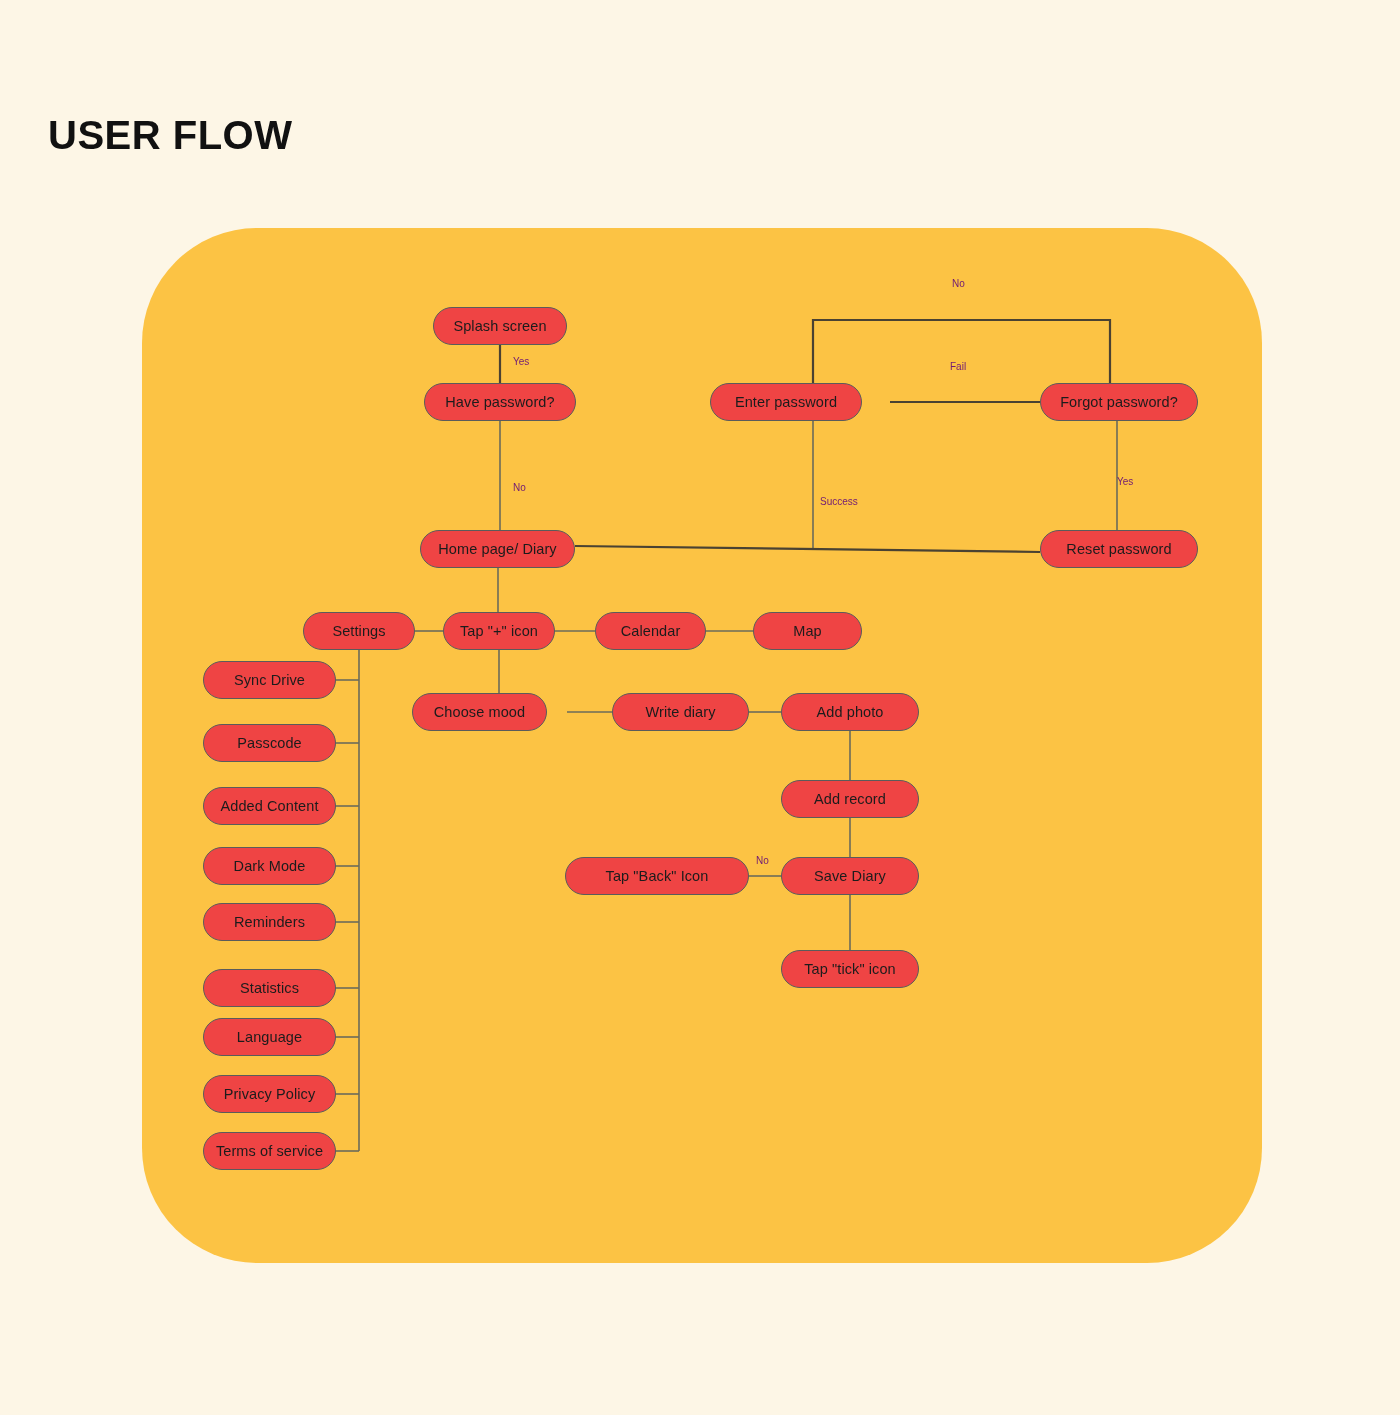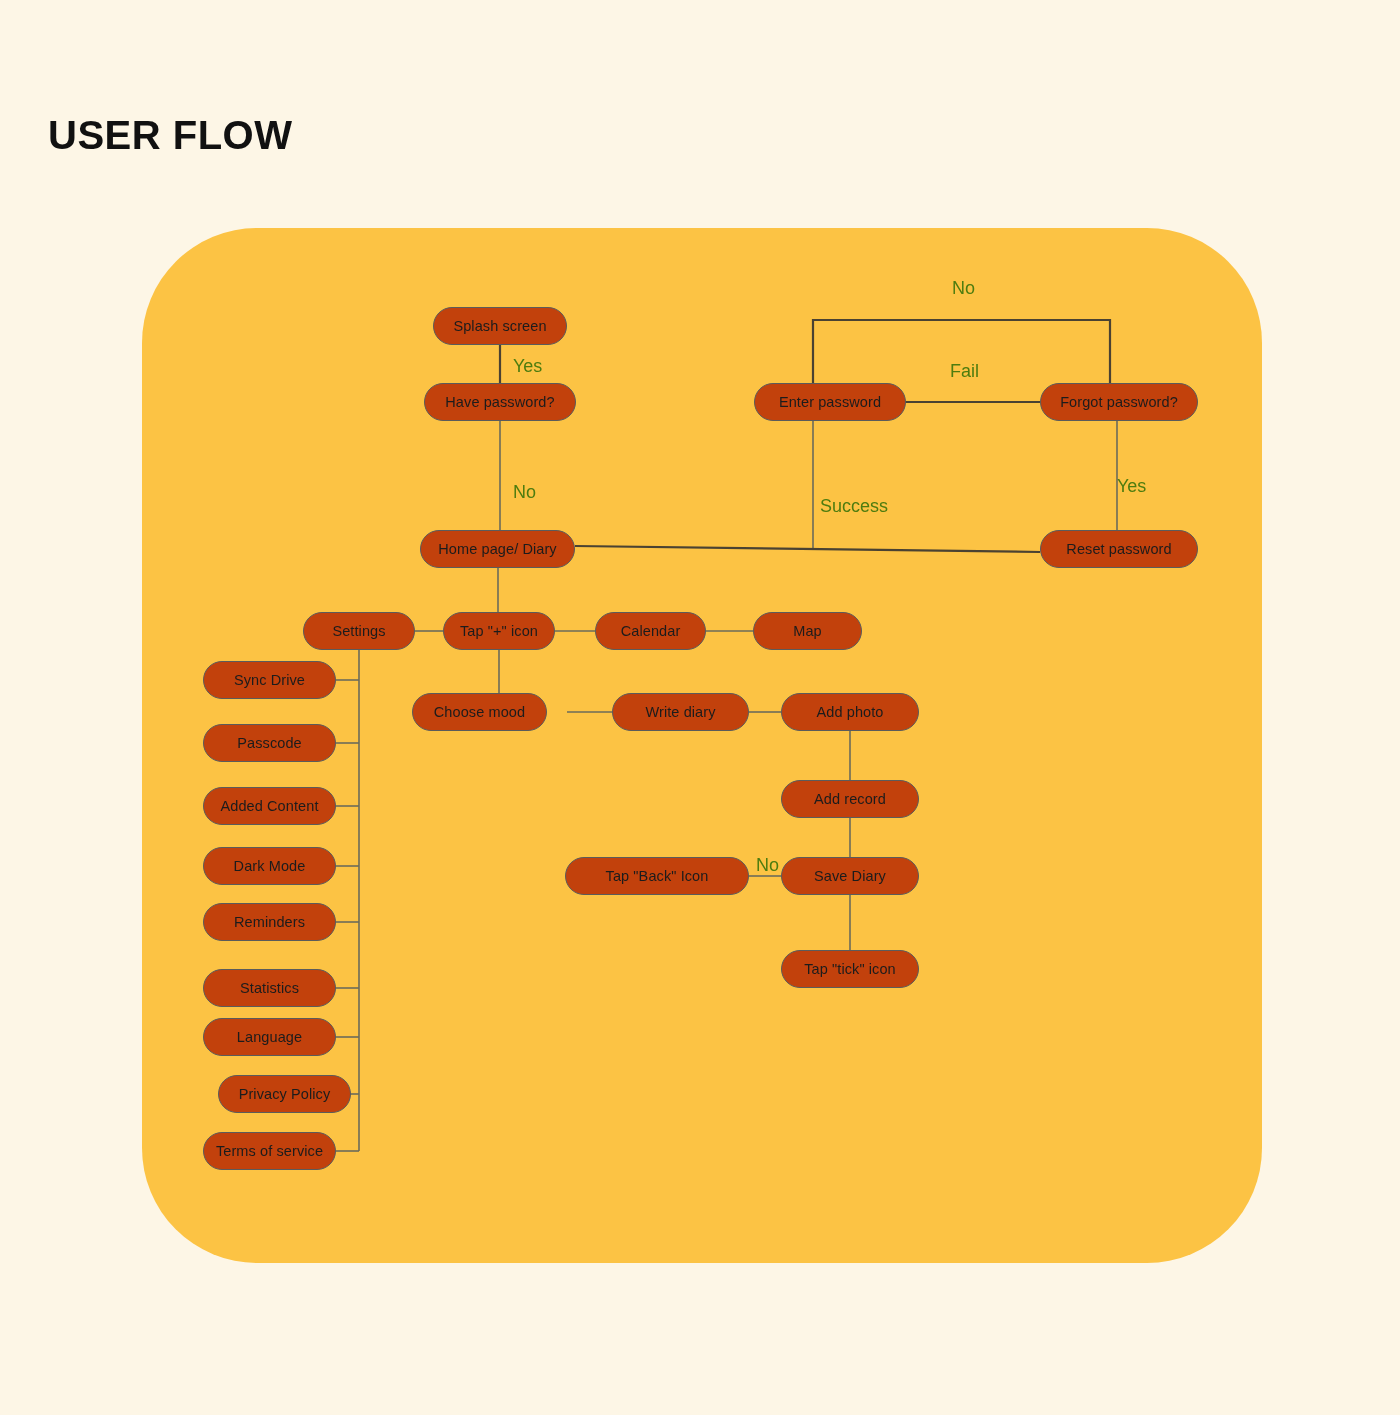--- a/index.html
+++ b/index.html
@@ -48,38 +48,38 @@
     stroke-width: 1.6;
     fill: none;
   }
   .conn-dark {
     stroke: #4a4232;
     stroke-width: 2.2;
     fill: none;
   }
   .node-pill {
     position: absolute;
-    background: #c2410c;
+    background: #ef4444;
     border: 1.3px solid #5b5b5b;
     border-radius: 999px;
     height: 38px;
     display: flex;
     align-items: center;
     justify-content: center;
     box-sizing: border-box;
     font-size: 14.5px;
     color: #1c1c1c;
     font-family: "Liberation Sans", sans-serif;
     white-space: nowrap;
     letter-spacing: 0.1px;
   }
   .edge-label {
     position: absolute;
-    font-size: 18px;
-    color: #4d7c0f;
+    font-size: 10px;
+    color: #701a75;
     font-family: "Liberation Sans", sans-serif;
     white-space: nowrap;
   }
 </style>
 </head>
 <body>
 
 <div id="page-title">USER FLOW</div>
 
 <div id="flow-card"></div>
@@ -134,21 +134,21 @@
   <path class="conn" d="M336,1094 L359,1094"></path>
   <path class="conn" d="M336,1151 L359,1151"></path>
 </svg>
 
 <div class="node-pill" style="left:433px; top:307px; width:134px;">
     <span>Splash screen</span>
   </div>
 <div class="node-pill" style="left:424px; top:383px; width:152px;">
     <span>Have password?</span>
   </div>
-<div class="node-pill" style="left:754px; top:383px; width:152px;">
+<div class="node-pill" style="left:710px; top:383px; width:152px;">
     <span>Enter password</span>
   </div>
 <div class="node-pill" style="left:1040px; top:383px; width:158px;">
     <span>Forgot password?</span>
   </div>
 <div class="node-pill" style="left:420px; top:530px; width:155px;">
     <span>Home page/ Diary</span>
   </div>
 <div class="node-pill" style="left:1040px; top:530px; width:158px;">
     <span>Reset password</span>
@@ -201,21 +201,21 @@
   </div>
 <div class="node-pill" style="left:203px; top:903px; width:133px;">
     <span>Reminders</span>
   </div>
 <div class="node-pill" style="left:203px; top:969px; width:133px;">
     <span>Statistics</span>
   </div>
 <div class="node-pill" style="left:203px; top:1018px; width:133px;">
     <span>Language</span>
   </div>
-<div class="node-pill" style="left:218px; top:1075px; width:133px;">
+<div class="node-pill" style="left:203px; top:1075px; width:133px;">
     <span>Privacy Policy</span>
   </div>
 <div class="node-pill" style="left:203px; top:1132px; width:133px;">
     <span>Terms of service</span>
   </div>
 
 <div class="edge-label" style="left:513px; top:356px;">Yes</div>
 <div class="edge-label" style="left:513px; top:482px;">No</div>
 <div class="edge-label" style="left:952px; top:278px;">No</div>
 <div class="edge-label" style="left:950px; top:361px;">Fail</div>

